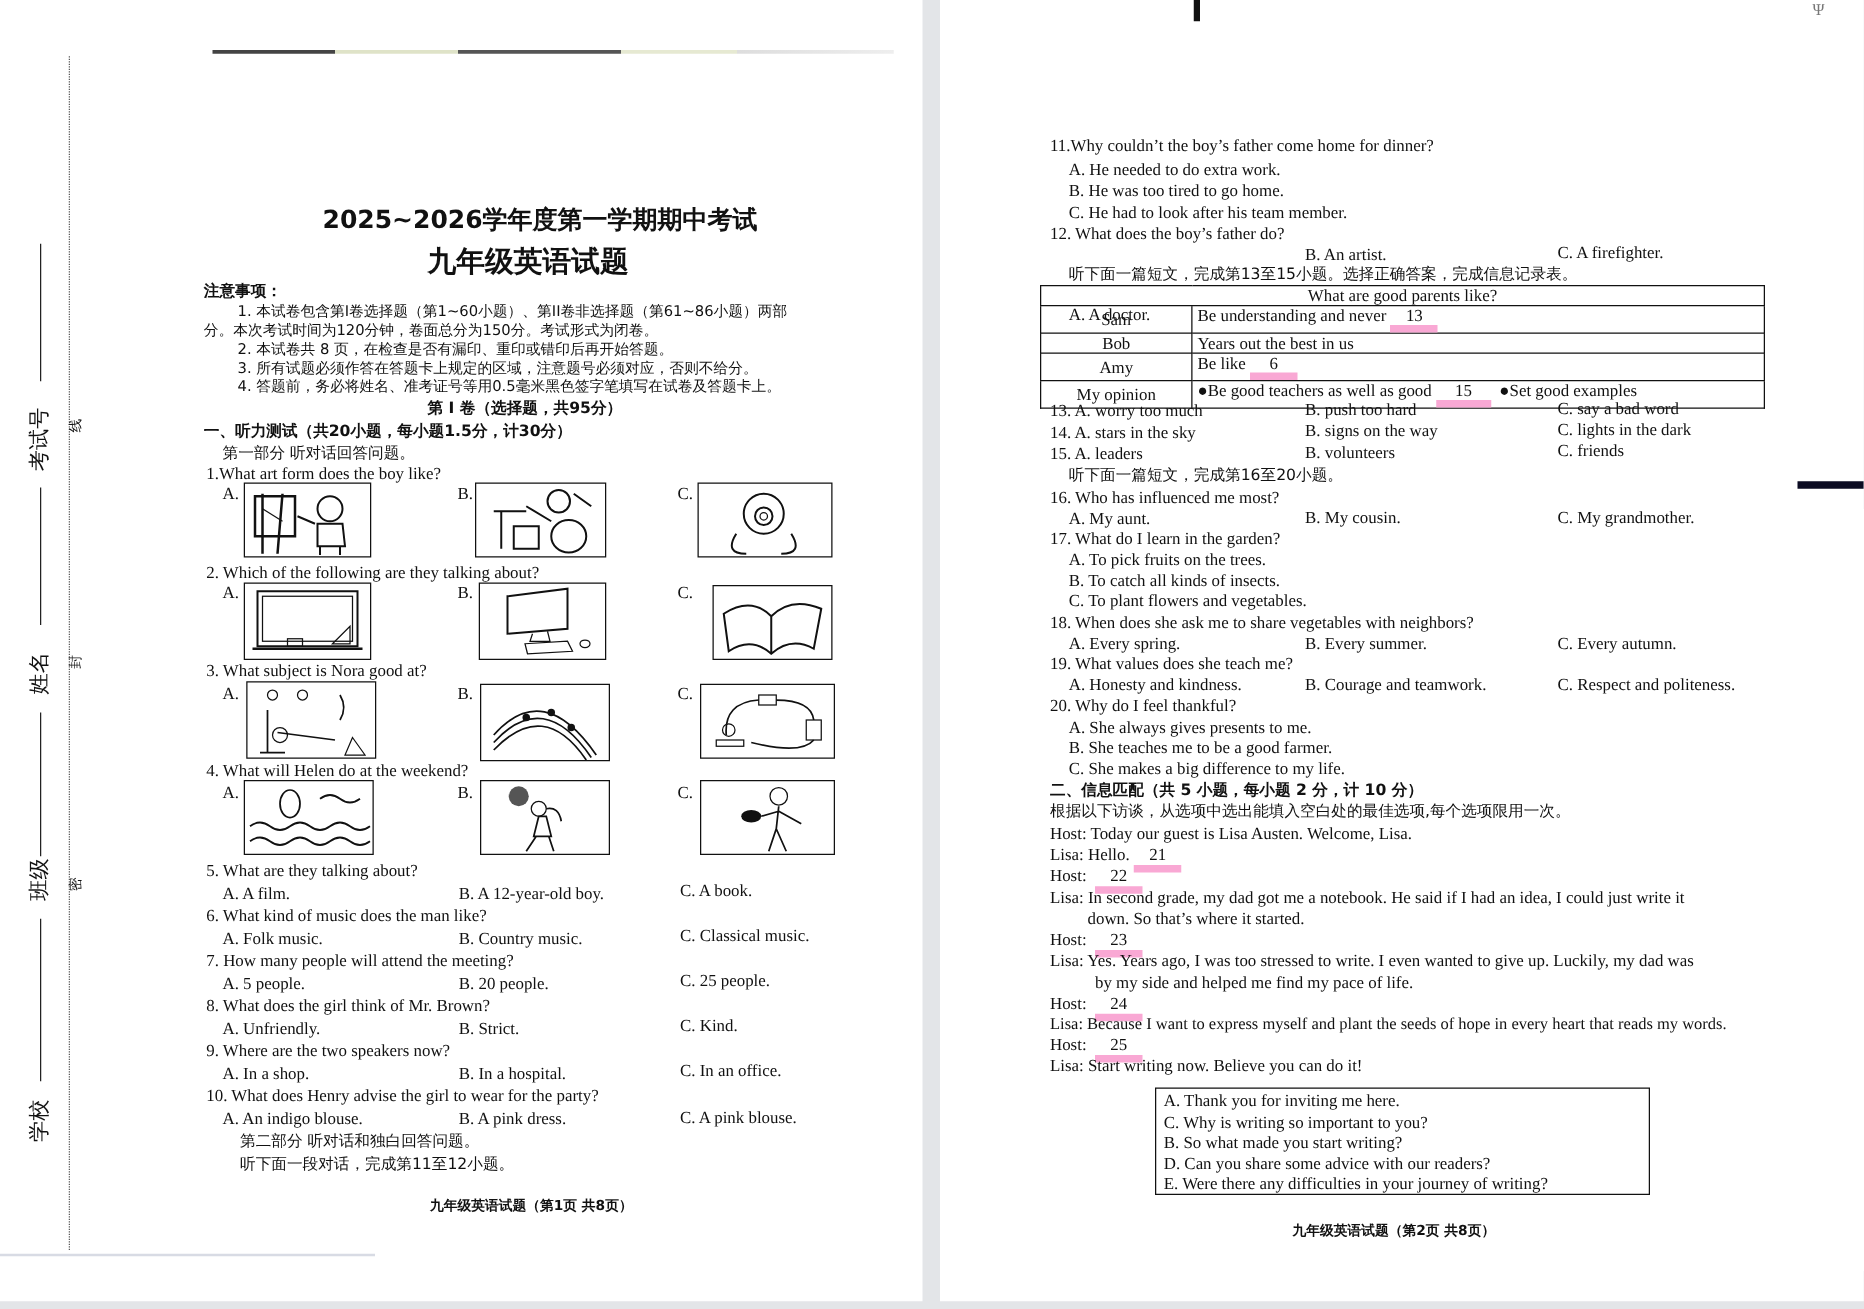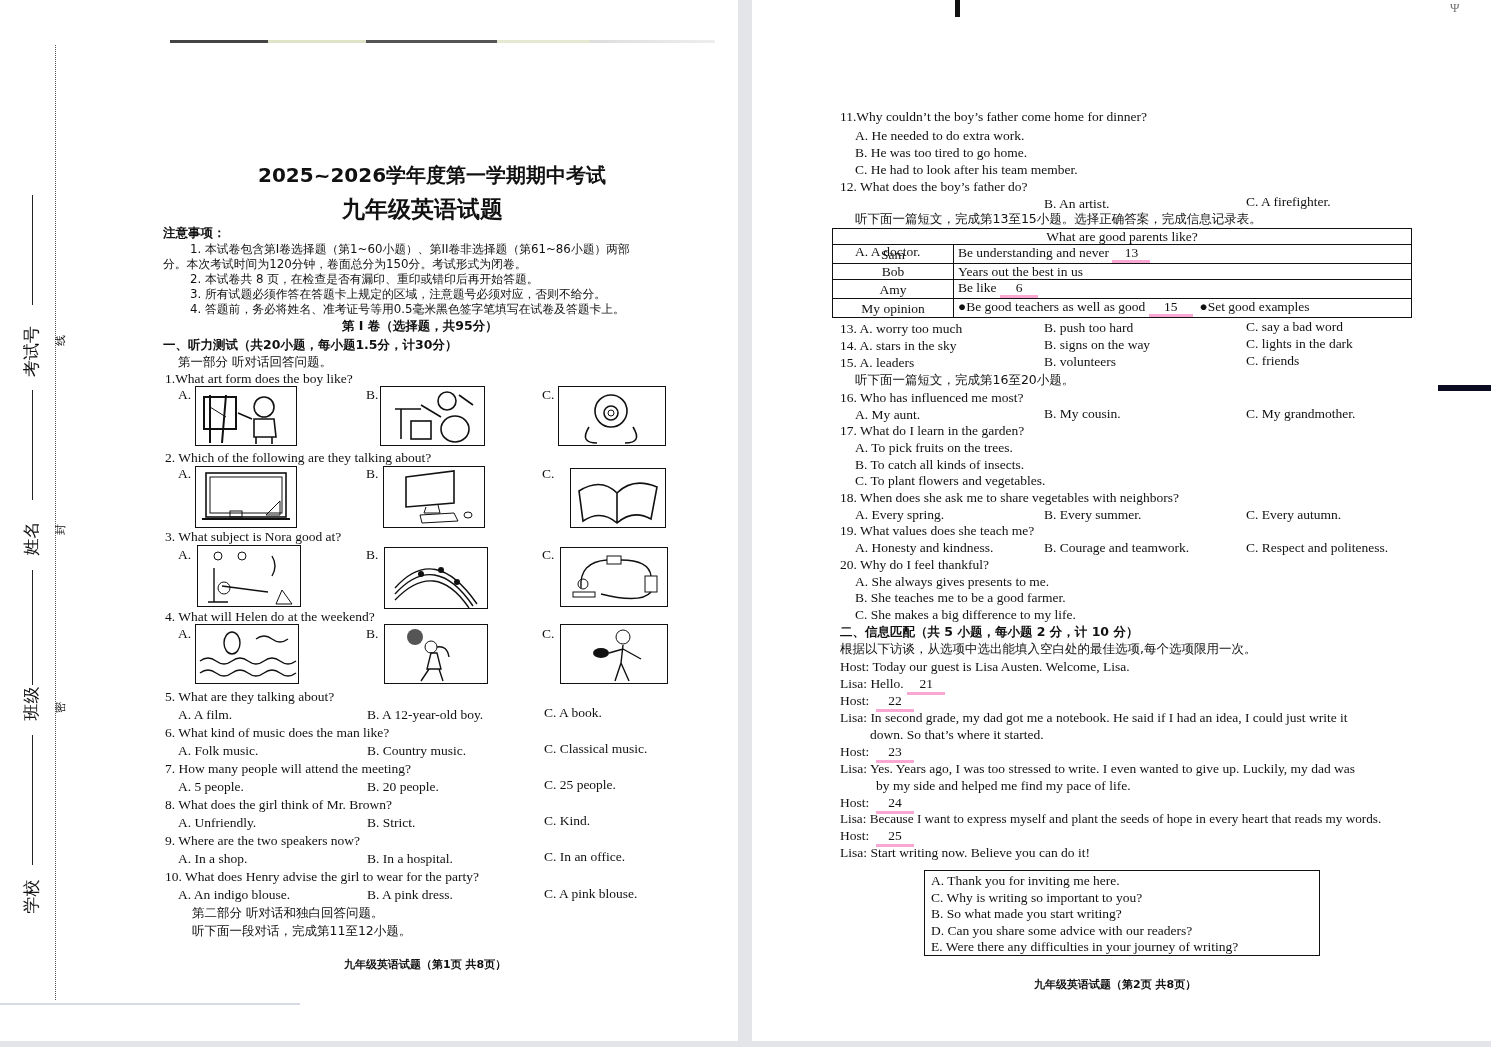--- a/index.html
+++ b/index.html
@@ -12,21 +12,21 @@
   .page {
     position:absolute; top:0; background:#fff; overflow:hidden;
   }
   #page1 { left:0; width:738px; height:1041px; }
   #page2 { left:752px; width:739px; height:1041px; }
 
   .abs { position:absolute; white-space:nowrap; }
   .t { font-size:13.5px; line-height:17px; }
   .cn { font-family:"DejaVu Sans", "Liberation Sans", sans-serif; font-weight:bold; }
   .cn-n { font-family:"DejaVu Sans", "Liberation Sans", sans-serif; }
-  .u { display:inline-block; border-bottom:3px solid #f9a8d4; text-align:center; padding:0 2px; }
+  .u { display:inline-block; border-bottom:6px solid #f9a8d4; text-align:center; padding:0 2px; }
 
   
   .scanline { position:absolute; left:170px; top:40px; width:545px; height:3px;
     background:linear-gradient(90deg,#444 0%,#444 18%,#dfe3c8 18%,#dfe3c8 36%,#555 36%,#555 60%,#e6e9d2 60%,#e6e9d2 77%,#ddd 77%,#eee 100%); }
   .binding-line { position:absolute; left:55px; top:45px; width:0; height:955px; border-left:1px dotted #555; }
   .bottom-edge { position:absolute; left:0; top:1003px; width:300px; height:2px; background:#d8dbe4; }
 
   .side-label { position:absolute; font-size:17px; transform:rotate(-90deg); transform-origin:center; font-family:"DejaVu Sans", sans-serif; }
   .side-line { position:absolute; left:32px; width:0; border-left:1.5px solid #222; }
   .seal { position:absolute; left:55px; font-size:11px; transform:rotate(-90deg); font-family:"DejaVu Sans", sans-serif; }

